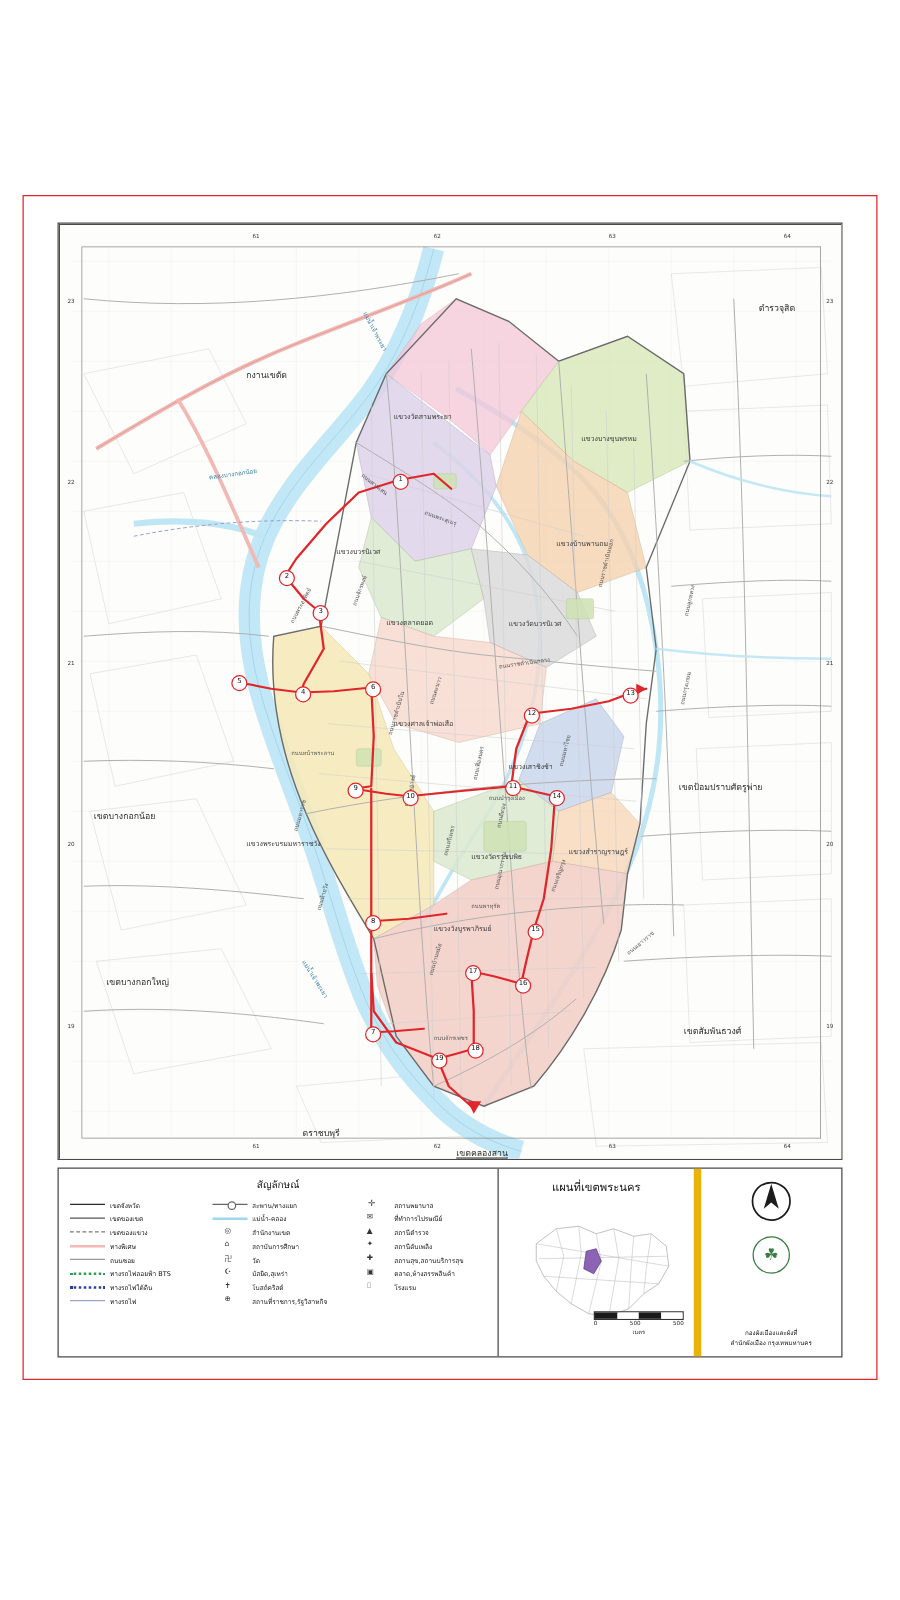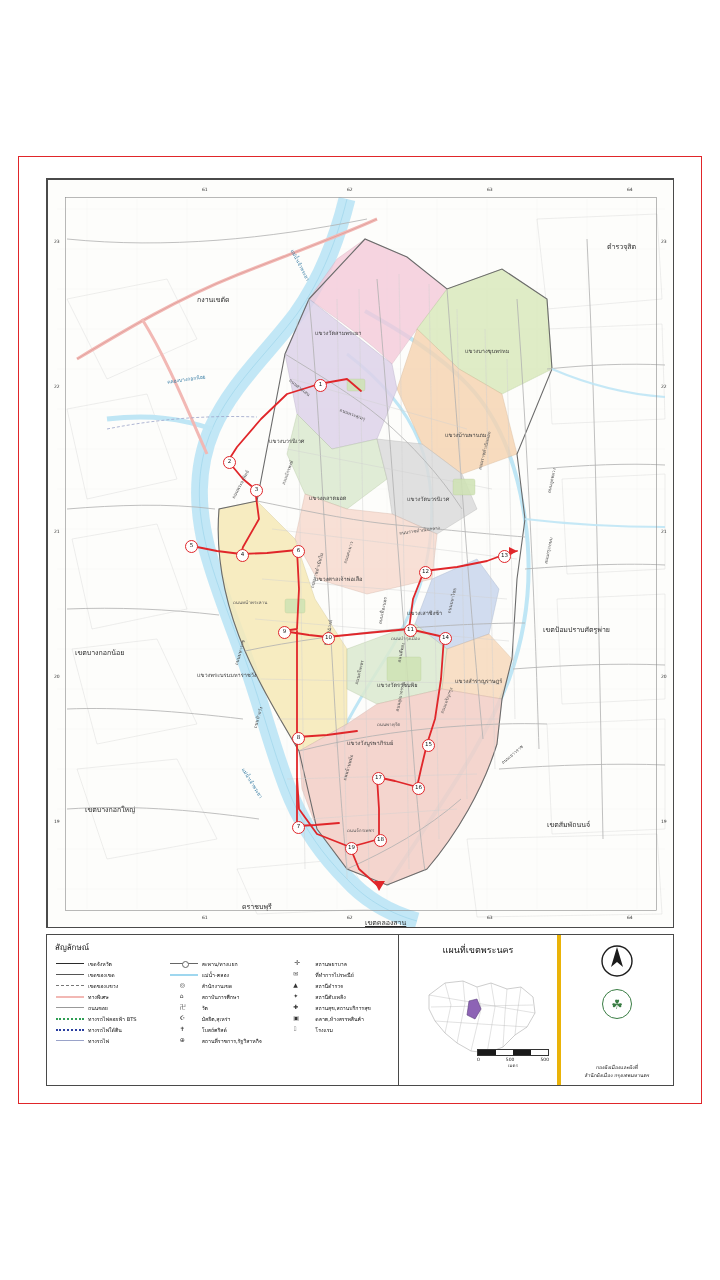--- a/index.html
+++ b/index.html
@@ -54,32 +54,33 @@
   }
   .legend-left {
     width: 352px;
     border-right: 1px solid #4a4a4a;
     box-sizing: border-box;
     position: relative;
     padding: 6px 8px;
   }
   .legend-mid {
     flex: 1;
-    border-right: 4px solid #eab308;
+    border-right: 6px solid #eab308;
     box-sizing: border-box;
     position: relative;
     text-decoration: underline;
   }
   .legend-right {
     width: 112px;
     position: relative;
   }
   .legend-title {
     font-size: 8px;
     color: #111;
+    text-align: center;
     margin-bottom: 4px;
   }
   .legend-cols {
     display: flex;
     gap: 6px;
   }
   .legend-col { flex: 1; }
   .legend-row {
     display: flex;
     align-items: center;
@@ -358,22 +359,22 @@
 
     <div class="grid-lbl" style="left:155px; top:736px;">61</div>
     <div class="grid-lbl" style="left:300px; top:736px;">62</div>
     <div class="grid-lbl" style="left:440px; top:736px;">63</div>
     <div class="grid-lbl" style="left:580px; top:736px;">64</div>
 
     <div class="place-lbl big" style="left:150px; top:115px;">กงานเขตัด</div>
     <div class="place-lbl big" style="left:560px; top:62px;">ตำรวจุสิต</div>
     <div class="place-lbl big" style="left:28px; top:425px;margin-top:43px;">เขตบางกอกน้อย</div>
     <div class="place-lbl big" style="left:496px; top:445px;">เขตป้อมปราบศัตรูพ่าย</div>
-    <div class="place-lbl big" style="left:38px; top:625px;">เขตบางกอกใหญ่</div>
-    <div class="place-lbl big" style="left:500px; top:640px;">เขตสัมพัถนนจ์</div>
+    <div class="place-lbl big" style="left:38px; top:601px;">เขตบางกอกใหญ่</div>
+    <div class="place-lbl big" style="left:500px; top:640px;">เขตสัมพันธวงศ์</div>
     <div class="place-lbl big" style="left:195px; top:722px;">ดราชบพุรี</div>
     <div class="place-lbl big" style="left:318px; top:738px;text-decoration:underline;">เขตคลองสาน</div>
 
     <div class="khwaeng-lbl" style="left:268px; top:150px;">แขวงวัดสามพระยา</div>
     <div class="khwaeng-lbl" style="left:418px; top:168px;">แขวงบางขุนพรหม</div>
     <div class="khwaeng-lbl" style="left:398px; top:252px;">แขวงบ้านพานถม</div>
     <div class="khwaeng-lbl" style="left:222px; top:258px;">แขวงบวรนิเวศ</div>
     <div class="khwaeng-lbl" style="left:262px; top:315px;">แขวงตลาดยอด</div>
     <div class="khwaeng-lbl" style="left:360px; top:316px;">แขวงวัดบวรนิเวศ</div>
     <div class="khwaeng-lbl" style="left:268px; top:396px;">แขวงศาลเจ้าพ่อเสือ</div>

